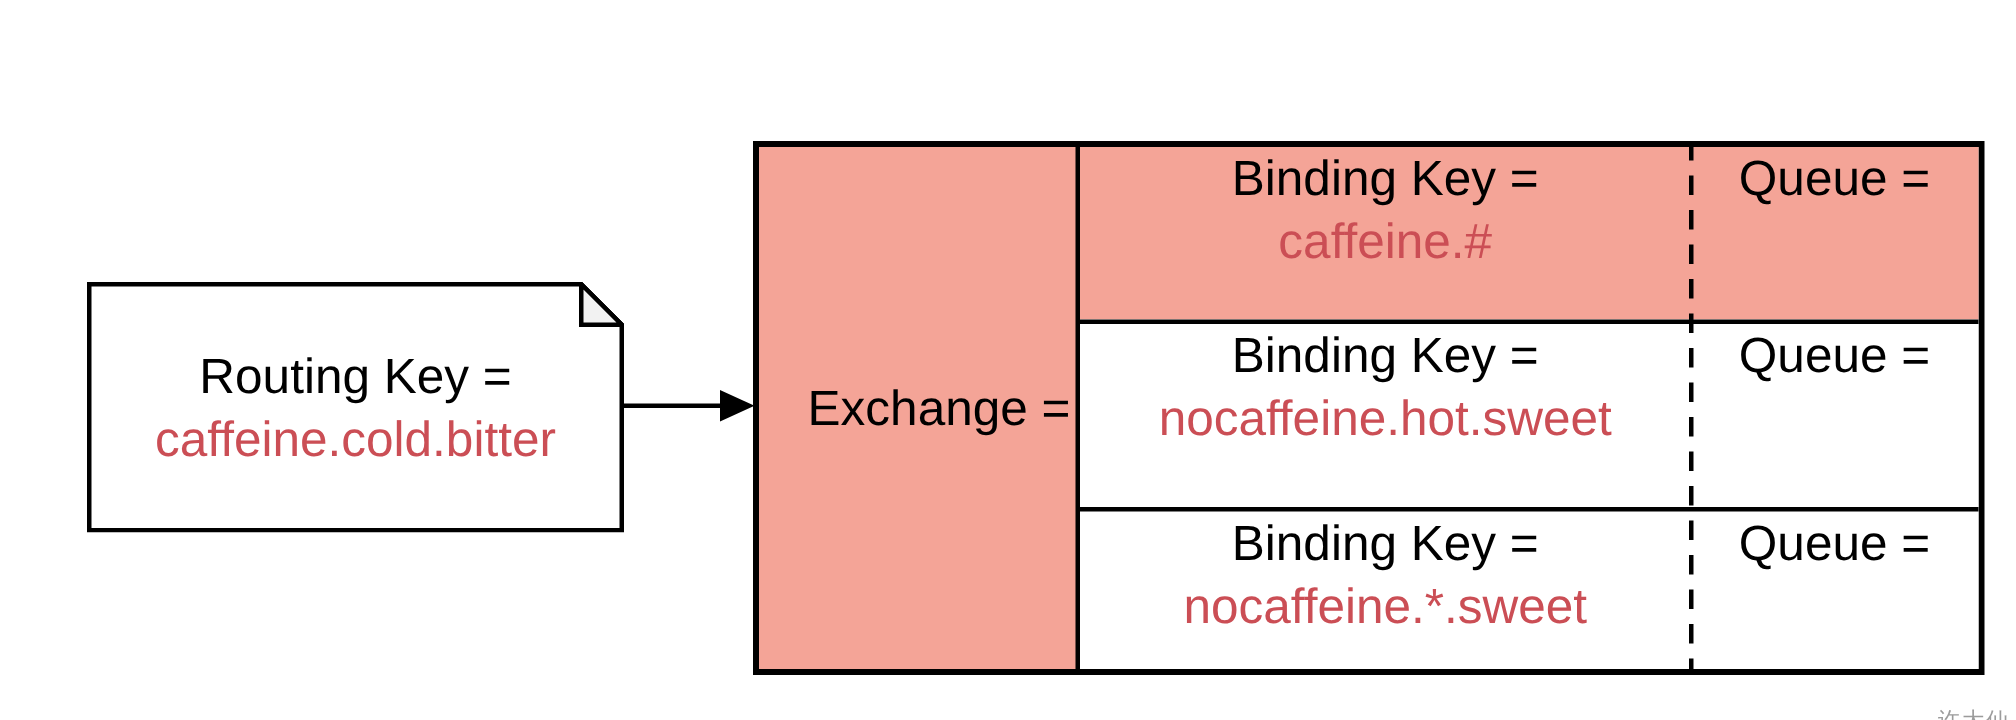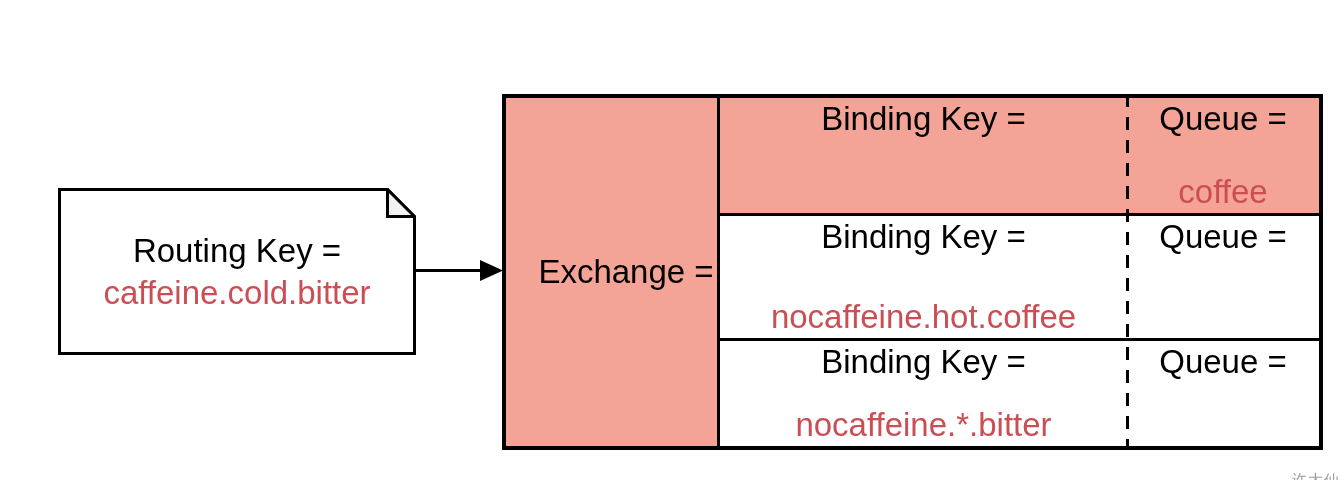--- a/index.html
+++ b/index.html
@@ -47,21 +47,21 @@
     display:flex;flex-direction:column;justify-content:center;align-items:center;
     text-align:center;
     padding-left:29px;
   }
   .rows{flex:1;display:flex;flex-direction:column;}
   .row{display:flex;box-sizing:border-box;background:#ffffff;}
   .row.r1{height:115px;background:var(--highlight);}
   .row.r2{height:125px;border-top:3px solid var(--ink);}
   .row.r3{flex:1;border-top:3px solid var(--ink);}
   .cell{
-    display:flex;flex-direction:column;justify-content:space-between;align-items:center;
+    display:flex;flex-direction:column;justify-content:flex-start;align-items:center;
     text-align:center;box-sizing:border-box;
   }
   .cell.binding{width:407px;}
   .cell.queue{flex:1;}
   
   .dash-svg{position:absolute;left:1125px;top:94px;width:5px;height:356px;}
   .dash-line{stroke:var(--ink);stroke-width:3;stroke-dasharray:13 10;}
   
   .watermark{
     position:absolute;right:4px;top:471px;
@@ -89,41 +89,41 @@
 
   <div class="table">
     <div class="exchange">
       <div class="line label">Exchange =</div>
     </div>
     <div class="rows">
 
       <div class="row r1">
         <div class="cell binding">
           <div class="line label">Binding Key =</div>
+          <div class="line value">caffeine.#</div>
         </div>
         <div class="cell queue">
           <div class="line label">Queue =</div>
-          <div class="line value">coffee</div>
         </div>
       </div>
 
       <div class="row r2">
         <div class="cell binding">
           <div class="line label">Binding Key =</div>
-          <div class="line value">nocaffeine.hot.coffee</div>
+          <div class="line value">nocaffeine.hot.sweet</div>
         </div>
         <div class="cell queue">
           <div class="line label">Queue =</div>
         </div>
       </div>
 
       <div class="row r3">
         <div class="cell binding">
           <div class="line label">Binding Key =</div>
-          <div class="line value">nocaffeine.*.bitter</div>
+          <div class="line value">nocaffeine.*.sweet</div>
         </div>
         <div class="cell queue">
           <div class="line label">Queue =</div>
         </div>
       </div>
 
     </div>
   </div>
 
   <svg class="dash-svg" viewBox="0 0 5 356" aria-hidden="true">

